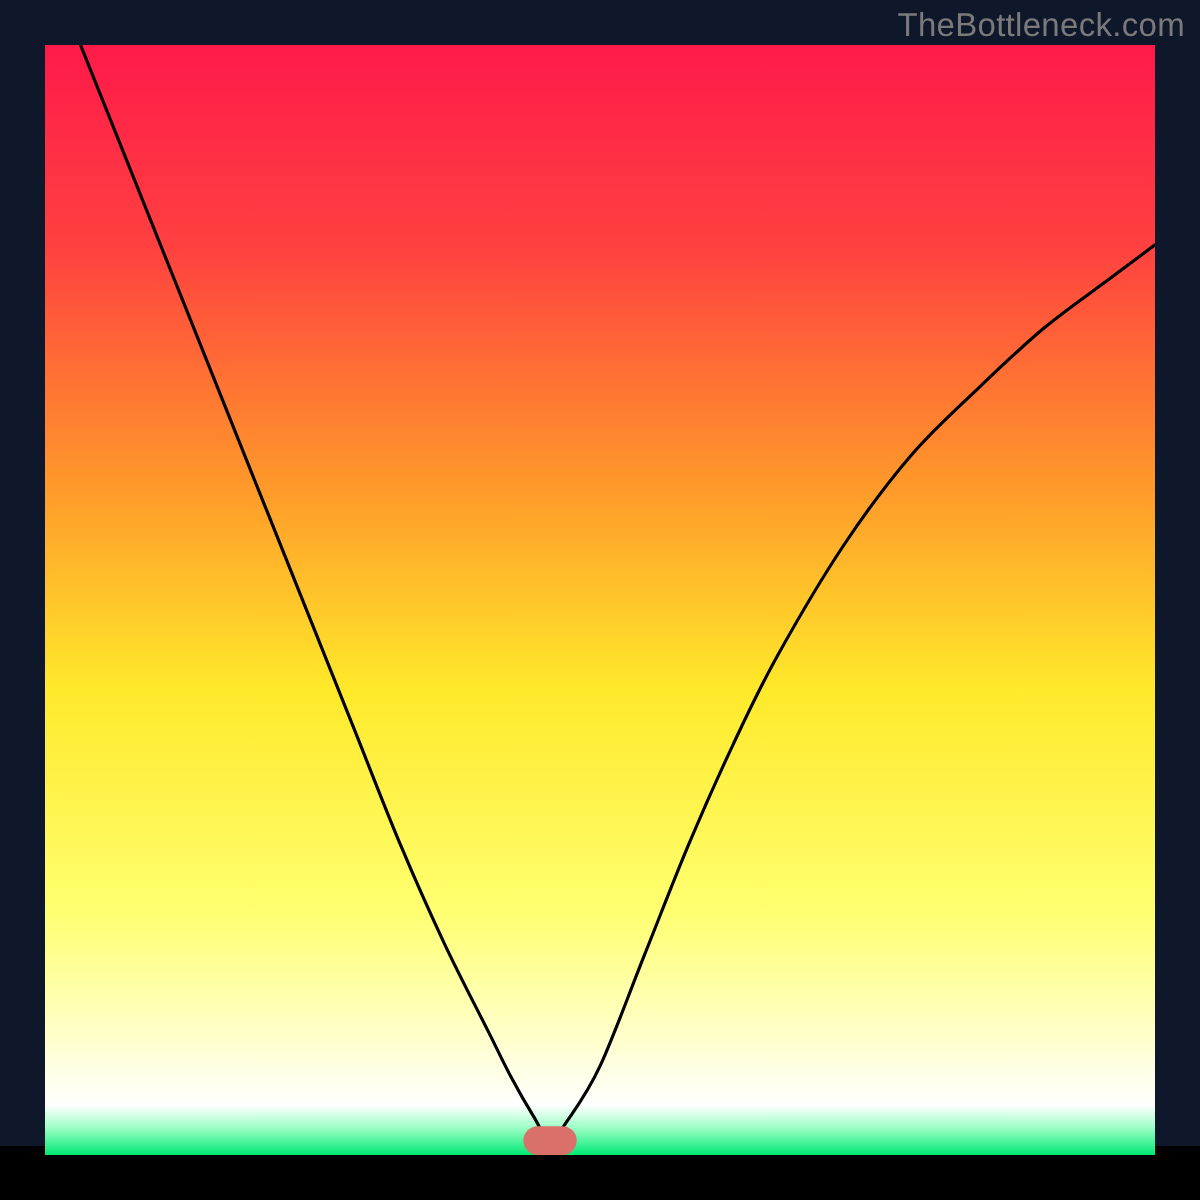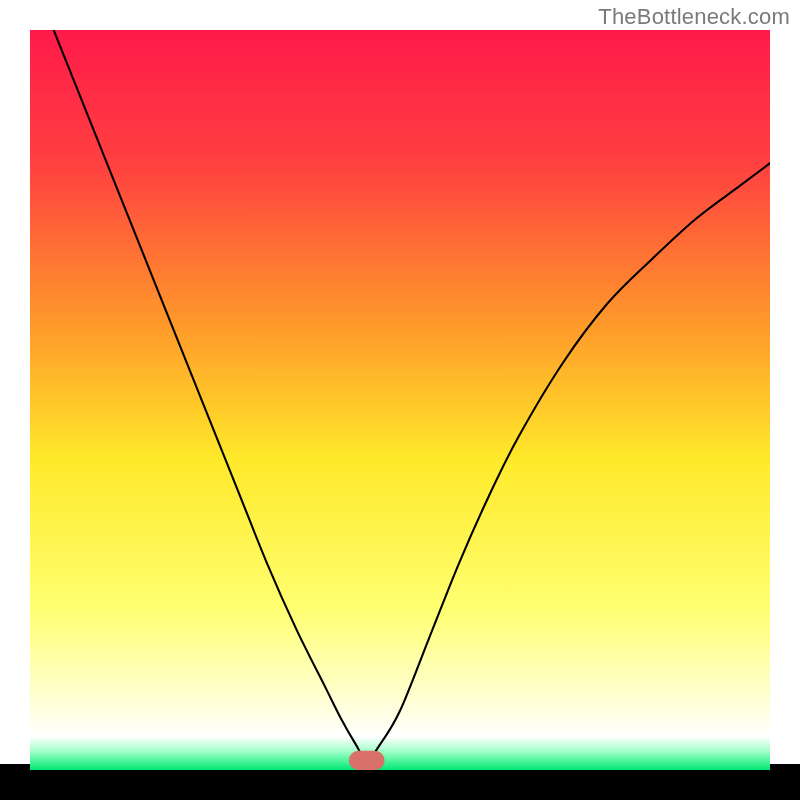--- a/index.html
+++ b/index.html
@@ -8,21 +8,21 @@
     width: 800px;
     height: 800px;
     overflow: hidden;
     background: #000;
     font-family: Arial, Helvetica, sans-serif;
   }
   .frame {
     position: relative;
     width: 800px;
     height: 764px;
-    background: #ffffff;
+    background: #0f172a;
   }
   .plot-area {
     position: absolute;
     left: 30px;
     top: 30px;
     width: 740px;
     height: 740px;
     box-sizing: border-box;
   }
   .watermark {

